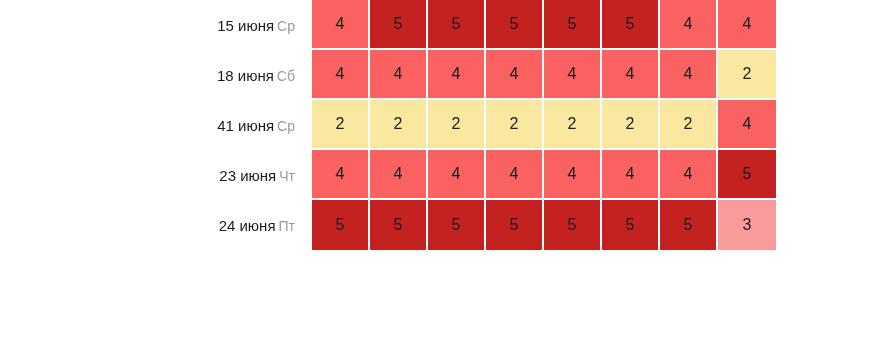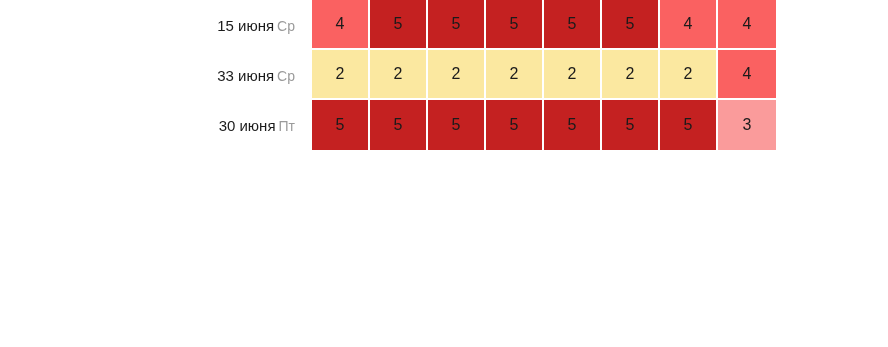--- a/index.html
+++ b/index.html
@@ -79,32 +79,54 @@
           <td class="value-cell" style="background: rgb(250, 97, 97);">4</td>
           <td class="value-cell" style="background: rgb(196, 33, 33);">5</td>
           <td class="value-cell" style="background: rgb(196, 33, 33);">5</td>
           <td class="value-cell" style="background: rgb(196, 33, 33);">5</td>
           <td class="value-cell" style="background: rgb(196, 33, 33);">5</td>
           <td class="value-cell" style="background: rgb(196, 33, 33);">5</td>
           <td class="value-cell" style="background: rgb(250, 97, 97);">4</td>
           <td class="value-cell lastcol" style="background: rgb(250, 97, 97);">4</td>
         </tr>
         <tr>
-          <td class="row-label-cell"><span class="row-label-date">33 июня</span><span class="row-label-dow">Ср</span></td>
+          <td class="row-label-cell"><span class="row-label-date">18 июня</span><span class="row-label-dow">Сб</span></td>
+          <td class="value-cell" style="background: rgb(250, 97, 97);">4</td>
+          <td class="value-cell" style="background: rgb(250, 97, 97);">4</td>
+          <td class="value-cell" style="background: rgb(250, 97, 97);">4</td>
+          <td class="value-cell" style="background: rgb(250, 97, 97);">4</td>
+          <td class="value-cell" style="background: rgb(250, 97, 97);">4</td>
+          <td class="value-cell" style="background: rgb(250, 97, 97);">4</td>
+          <td class="value-cell" style="background: rgb(250, 97, 97);">4</td>
+          <td class="value-cell lastcol" style="background: rgb(251, 232, 160);">2</td>
+        </tr>
+        <tr>
+          <td class="row-label-cell"><span class="row-label-date">41 июня</span><span class="row-label-dow">Ср</span></td>
           <td class="value-cell" style="background: rgb(251, 232, 160);">2</td>
           <td class="value-cell" style="background: rgb(251, 232, 160);">2</td>
           <td class="value-cell" style="background: rgb(251, 232, 160);">2</td>
           <td class="value-cell" style="background: rgb(251, 232, 160);">2</td>
           <td class="value-cell" style="background: rgb(251, 232, 160);">2</td>
           <td class="value-cell" style="background: rgb(251, 232, 160);">2</td>
           <td class="value-cell" style="background: rgb(251, 232, 160);">2</td>
           <td class="value-cell lastcol" style="background: rgb(250, 97, 97);">4</td>
         </tr>
+        <tr>
+          <td class="row-label-cell"><span class="row-label-date">23 июня</span><span class="row-label-dow">Чт</span></td>
+          <td class="value-cell" style="background: rgb(250, 97, 97);">4</td>
+          <td class="value-cell" style="background: rgb(250, 97, 97);">4</td>
+          <td class="value-cell" style="background: rgb(250, 97, 97);">4</td>
+          <td class="value-cell" style="background: rgb(250, 97, 97);">4</td>
+          <td class="value-cell" style="background: rgb(250, 97, 97);">4</td>
+          <td class="value-cell" style="background: rgb(250, 97, 97);">4</td>
+          <td class="value-cell" style="background: rgb(250, 97, 97);">4</td>
+          <td class="value-cell lastcol" style="background: rgb(196, 33, 33);">5</td>
+        </tr>
         <tr class="lastrow">
-          <td class="row-label-cell"><span class="row-label-date">30 июня</span><span class="row-label-dow">Пт</span></td>
+          <td class="row-label-cell"><span class="row-label-date">24 июня</span><span class="row-label-dow">Пт</span></td>
           <td class="value-cell" style="background: rgb(196, 33, 33);">5</td>
           <td class="value-cell" style="background: rgb(196, 33, 33);">5</td>
           <td class="value-cell" style="background: rgb(196, 33, 33);">5</td>
           <td class="value-cell" style="background: rgb(196, 33, 33);">5</td>
           <td class="value-cell" style="background: rgb(196, 33, 33);">5</td>
           <td class="value-cell" style="background: rgb(196, 33, 33);">5</td>
           <td class="value-cell" style="background: rgb(196, 33, 33);">5</td>
           <td class="value-cell lastcol" style="background: rgb(250, 155, 155);">3</td>
         </tr>
       </tbody>

